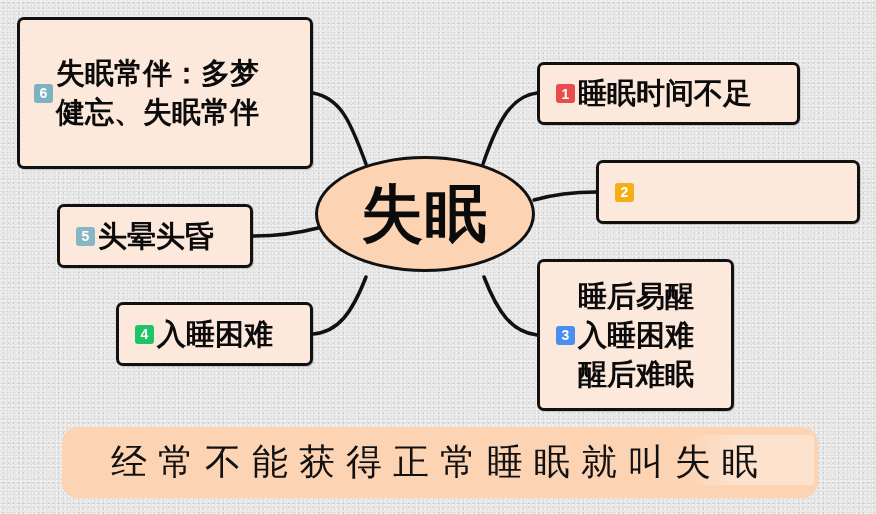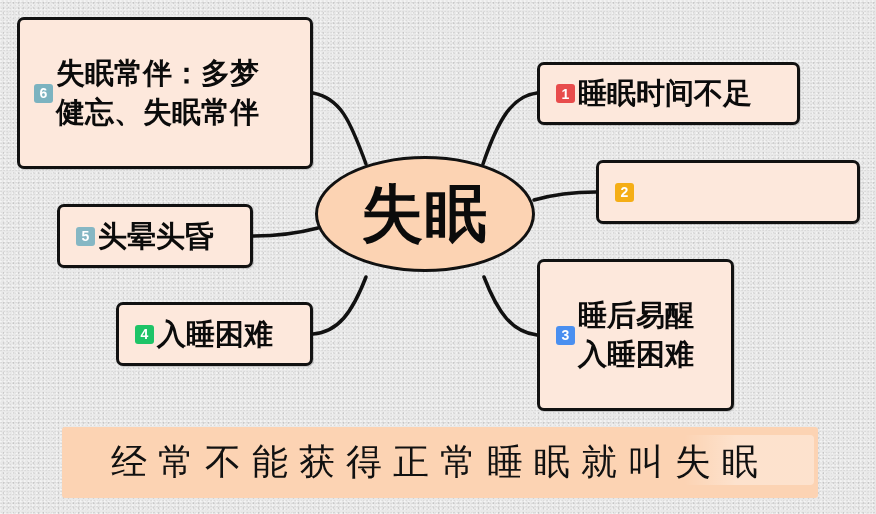--- a/index.html
+++ b/index.html
@@ -32,21 +32,21 @@
     margin-right: 3px; flex: 0 0 auto;
   }
   .center {
     position: absolute; left: 315px; top: 156px; width: 220px; height: 116px;
     box-sizing: border-box; border: 3px solid #111; border-radius: 50%;
     background: #fcd3b3; display: flex; align-items: center; justify-content: center;
   }
   .center span { font-size: 62px; font-weight: bold; color: #0b0b0b; letter-spacing: 2px; }
   .banner {
     position: absolute; left: 62px; top: 427px; width: 756px; height: 71px;
-    background: #fcd3b3; border-radius: 3px; display: flex; align-items: center;
+    background: #fcd3b3; border-radius: 16px; display: flex; align-items: center;
     justify-content: center; overflow: hidden;
   }
   .banner .caption {
     font-family: "DejaVu Sans", sans-serif; font-size: 36px; color: #111;
     letter-spacing: 11px; white-space: nowrap; position: relative; z-index: 2;
   }
   .banner .watermark {
     position: absolute; right: 4px; top: 8px; width: 130px; height: 50px; z-index: 1;
     background: linear-gradient(90deg, rgba(255,255,255,0) 0%, rgba(255,255,255,0.35) 40%, rgba(255,255,255,0.35) 100%);
     border-radius: 4px;
@@ -87,20 +87,21 @@
 
 <div class="node" style="left:596px; top:160px; width:264px; height:64px; padding-left:16px;">
   <span class="badge" style="background:#f5ae16;">2</span>
 </div>
 
 <div class="node" style="left:537px; top:259px; width:197px; height:152px; padding-left:16px;">
   <span class="badge" style="background:#4a8ff0;">3</span>
   <div class="lines">
     <span class="text">睡后易醒</span>
     <span class="text">入睡困难</span>
+    <span class="text">醒后难眠</span>
   </div>
 </div>
 
 <div class="node" style="left:57px; top:204px; width:196px; height:64px; padding-left:16px;">
   <span class="badge" style="background:#86b7c4;">5</span>
   <span class="text">头晕头昏</span>
 </div>
 
 <div class="node" style="left:116px; top:302px; width:197px; height:64px; padding-left:16px;">
   <span class="badge" style="background:#1ec467;">4</span>

